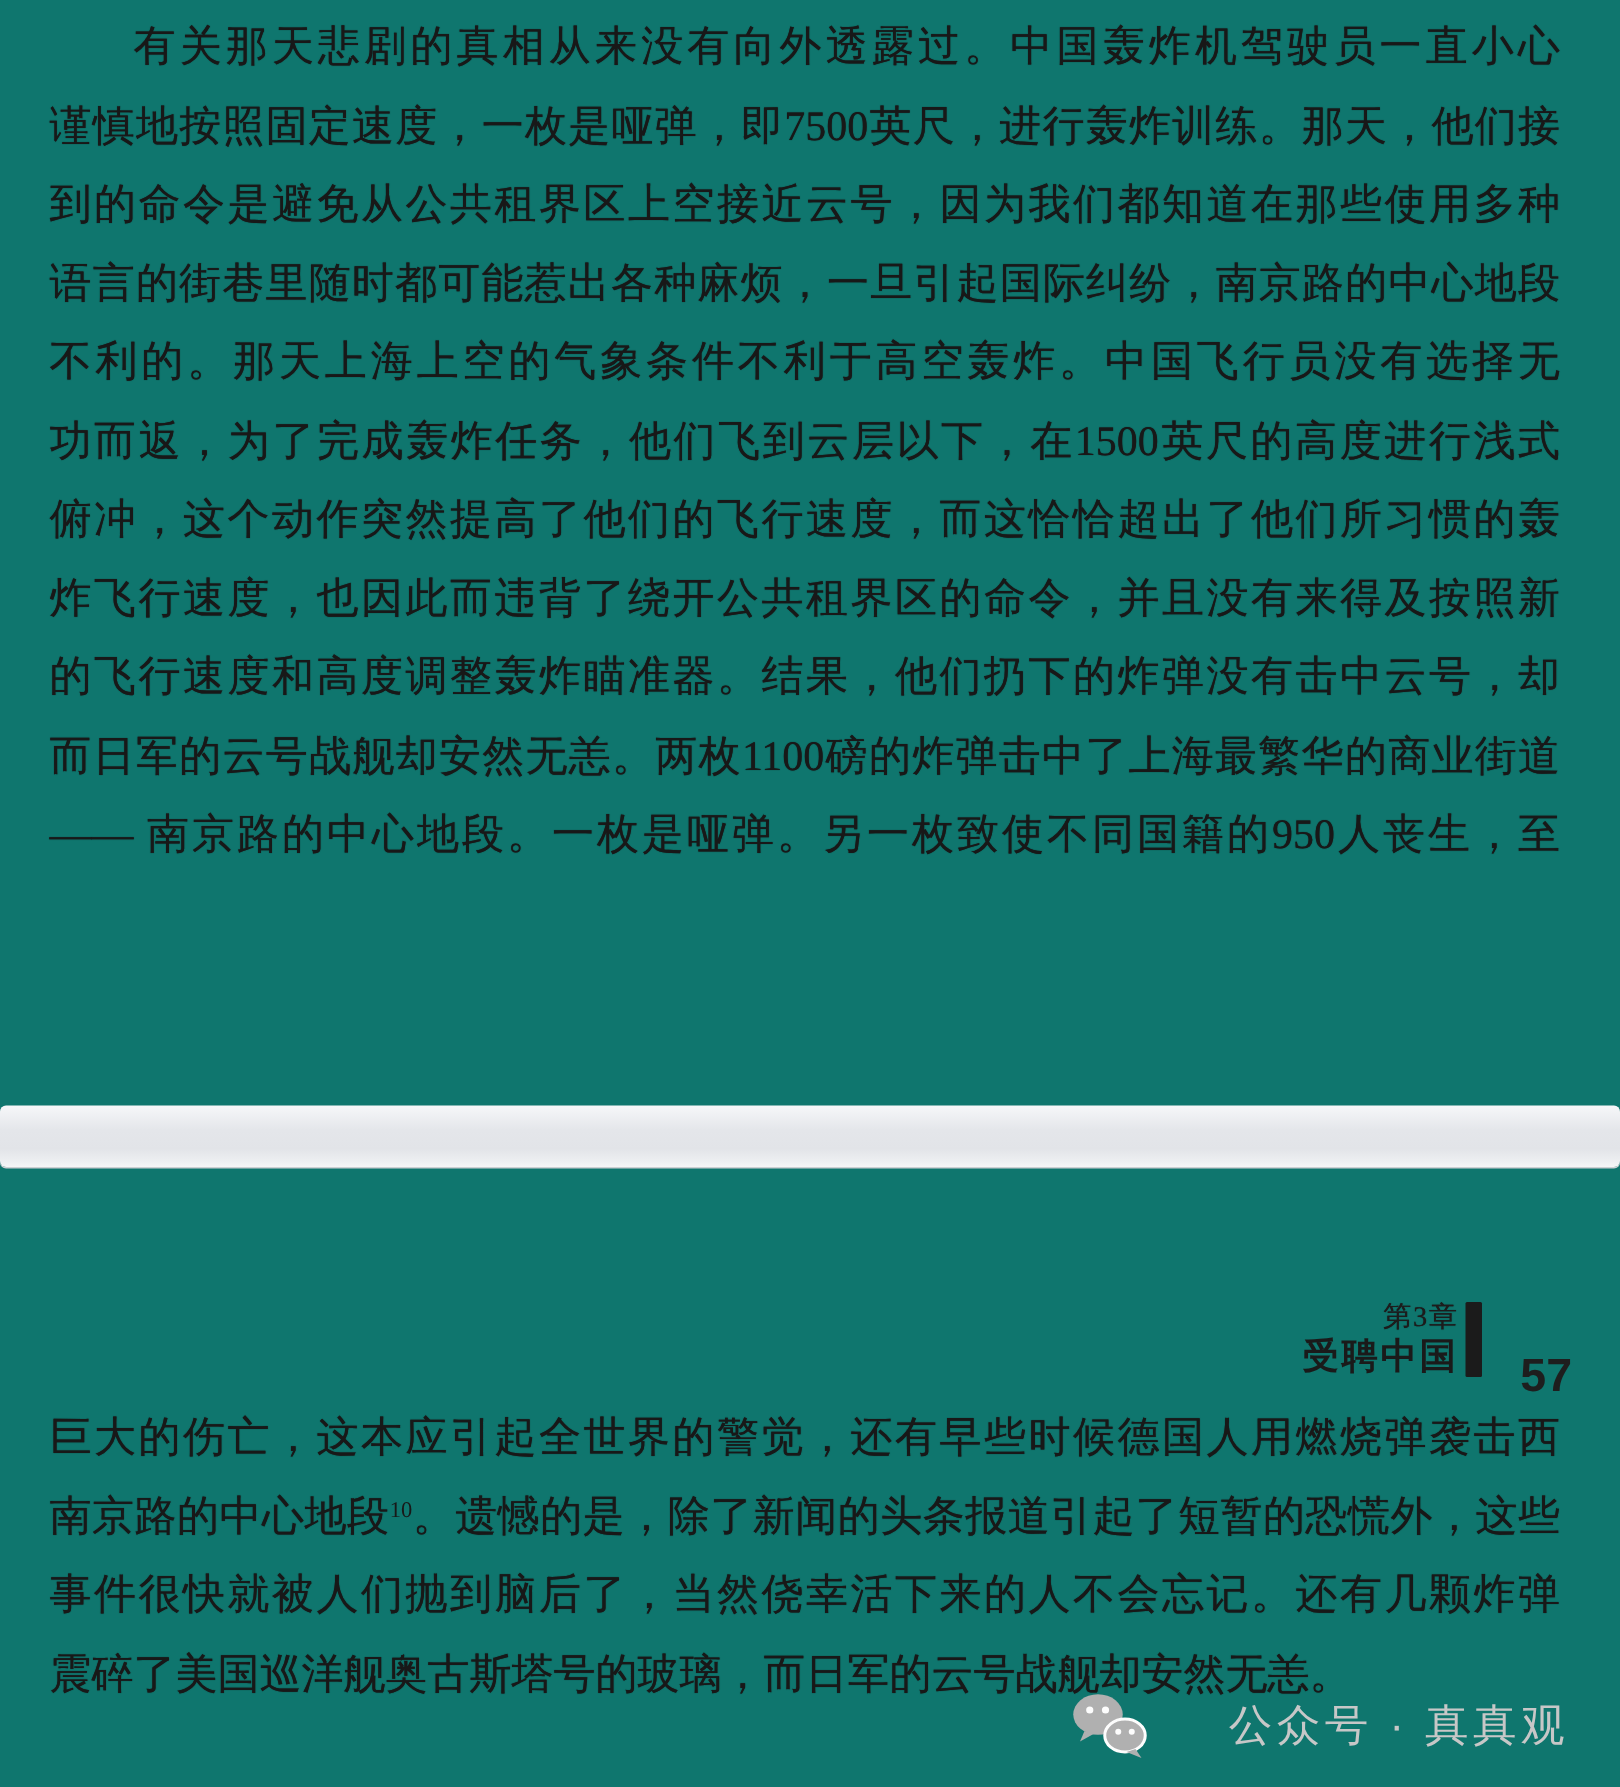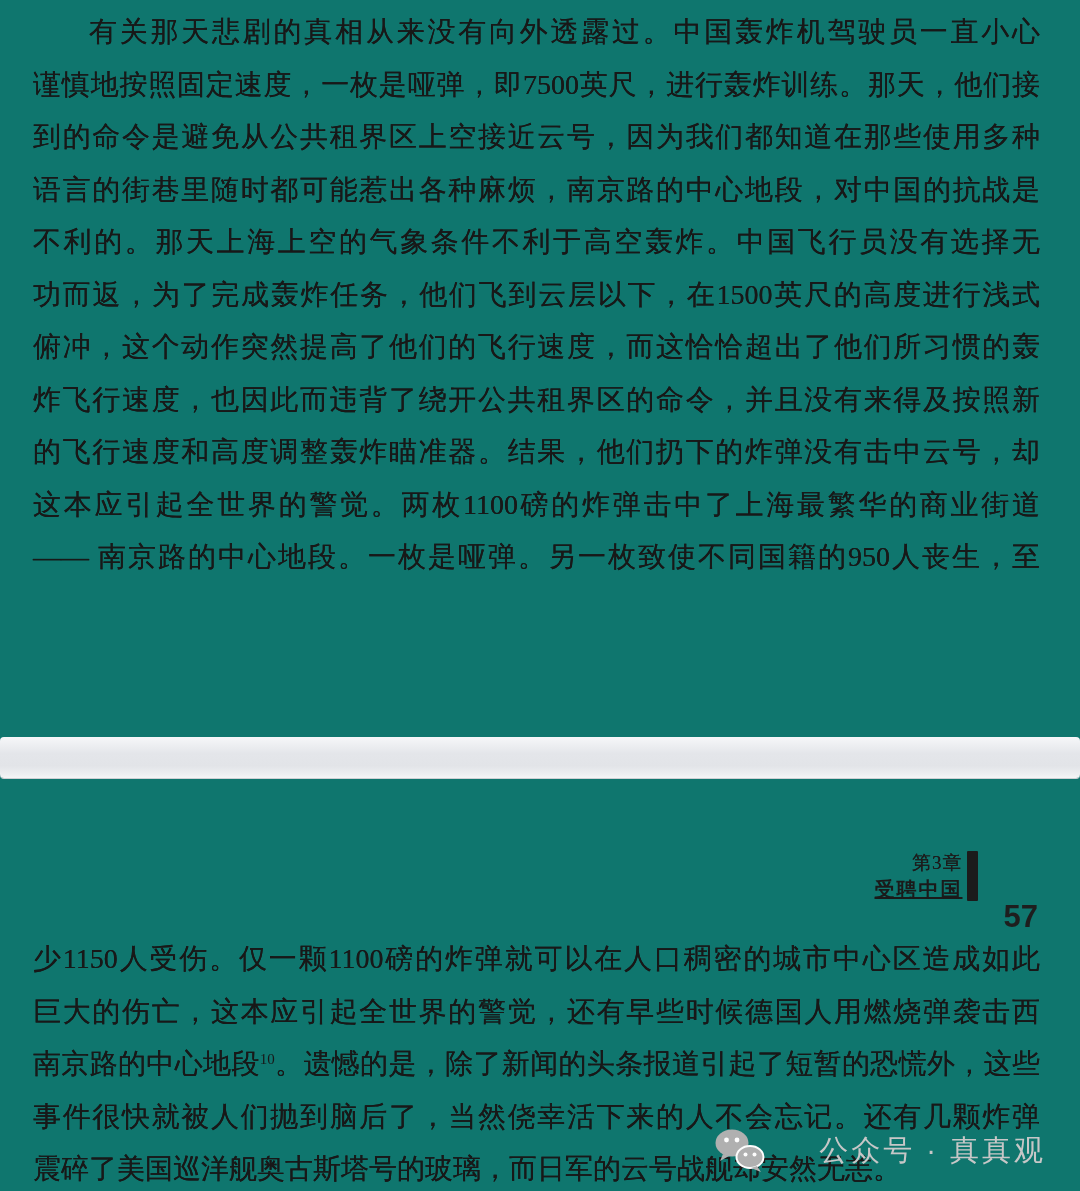--- a/index.html
+++ b/index.html
@@ -42,38 +42,38 @@
     top: 737px;
     width: 1080px;
     height: 41px;
     border-radius: 4px;
     background: linear-gradient(#f6f7f9 0%, #e4e6ea 40%, #e2e4e8 70%, #eef0f2 92%, #f5f6f7 100%);
     box-shadow: 0 1px 0 #cdd0d4;
   }
   .chapter-header {
     position: absolute;
     top: 851px;
-    right: 42px;
+    right: 32px;
     display: flex;
+    align-items: center;
   }
   .chapter-text { text-align: right; }
   .chapter-number {
     font-size: 19px;
     letter-spacing: 1px;
     line-height: 24px;
     color: #1c1c1c;
     text-shadow: 0 0 0.5px currentColor;
   }
   .chapter-title {
-    font-size: 20px;
+    font-size: 24px;
     font-weight: bold;
     letter-spacing: 2px;
     line-height: 28px;
     color: #1a1a1a;
-    text-decoration: underline;
   }
   .chapter-bar {
     width: 11px;
     height: 50px;
     margin-left: 4px;
     background: #1b1b1b;
     border-radius: 1px;
   }
   .page-number {
     margin-left: 26px;
@@ -103,43 +103,42 @@
 </style>
 </head>
 <body>
 
 <div class="page">
 
   <div class="para top-para">
     <div class="line indent">有关那天悲剧的真相从来没有向外透露过。中国轰炸机驾驶员一直小心</div>
     <div class="line">谨慎地按照固定速度，一枚是哑弹，即7500英尺，进行轰炸训练。那天，他们接</div>
     <div class="line">到的命令是避免从公共租界区上空接近云号，因为我们都知道在那些使用多种</div>
-    <div class="line">语言的街巷里随时都可能惹出各种麻烦，南京路的中心地段，对中国的抗战是</div>
+    <div class="line">语言的街巷里随时都可能惹出各种麻烦，一旦引起国际纠纷，南京路的中心地段</div>
     <div class="line">不利的。那天上海上空的气象条件不利于高空轰炸。中国飞行员没有选择无</div>
     <div class="line">功而返，为了完成轰炸任务，他们飞到云层以下，在1500英尺的高度进行浅式</div>
     <div class="line">俯冲，这个动作突然提高了他们的飞行速度，而这恰恰超出了他们所习惯的轰</div>
     <div class="line">炸飞行速度，也因此而违背了绕开公共租界区的命令，并且没有来得及按照新</div>
     <div class="line">的飞行速度和高度调整轰炸瞄准器。结果，他们扔下的炸弹没有击中云号，却</div>
-    <div class="line">这本应引起全世界的警觉。两枚1100磅的炸弹击中了上海最繁华的商业街道</div>
+    <div class="line">而日军的云号战舰却安然无恙。两枚1100磅的炸弹击中了上海最繁华的商业街道</div>
     <div class="line">—— 南京路的中心地段。一枚是哑弹。另一枚致使不同国籍的950人丧生，至</div>
   </div>
 
   <div class="separator-band"></div>
 
   <div class="chapter-header">
     <div class="chapter-text">
       <div class="chapter-number">第3章</div>
       <div class="chapter-title">受聘中国</div>
     </div>
     <div class="chapter-bar"></div>
     <div class="page-number">57</div>
   </div>
 
   <div class="para bottom-para">
-    <div class="line">少1150人受伤。仅一颗1100磅的炸弹就可以在人口稠密的城市中心区造成如此</div>
     <div class="line">巨大的伤亡，这本应引起全世界的警觉，还有早些时候德国人用燃烧弹袭击西</div>
     <div class="line"><span>南京路的中心地段</span><sup class="footnote">10</sup><span>。遗憾的是，除了新闻的头条报道引起了短暂的恐慌外，这些</span></div>
     <div class="line">事件很快就被人们抛到脑后了，当然侥幸活下来的人不会忘记。还有几颗炸弹</div>
     <div class="line last-line">震碎了美国巡洋舰奥古斯塔号的玻璃，而日军的云号战舰却安然无恙。</div>
   </div>
 
   <div class="watermark">
     <svg class="wechat-icon" viewBox="0 0 54 46">
       <g fill="#b0b0b0">
         <ellipse cx="19" cy="15" rx="16.5" ry="13.5"></ellipse>

